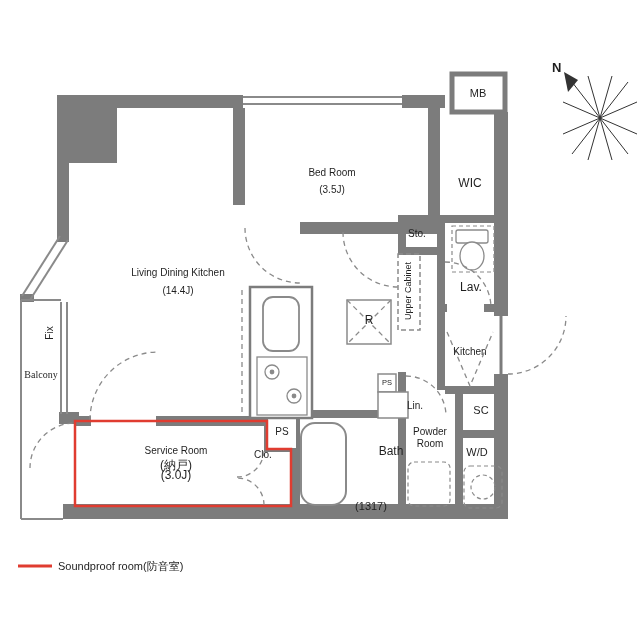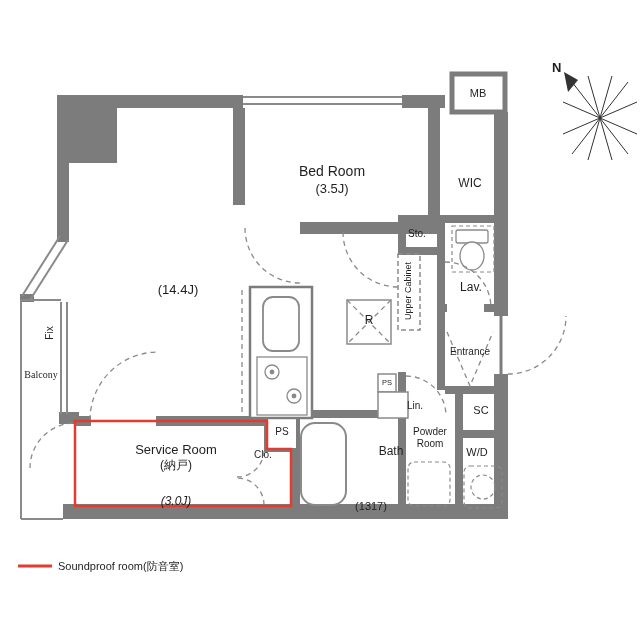--- a/index.html
+++ b/index.html
@@ -6,21 +6,21 @@
   #plan{
     position:relative;width:640px;height:640px;background:#ffffff;overflow:hidden;
     font-family:"Liberation Sans", sans-serif;color:#1f1f1f;
   }
   #plan svg{position:absolute;left:0;top:0;}
   .lbl{
     position:absolute;transform:translate(-50%,-50%);
     white-space:nowrap;text-align:center;line-height:1.1;color:#1f1f1f;
   }
   .lbl.rot-ccw{transform:translate(-50%,-50%) rotate(-90deg);}
-  .fs14{font-size:14px;} .fs13{font-size:13px;} .fs12{font-size:12px;}
+  .fs14{font-size:10px;} .fs13{font-size:10px;} .fs12{font-size:12px;}
   .fs11{font-size:11px;} .fs10{font-size:10px;} .fs9{font-size:9px;} .fs7{font-size:7.5px;}
   .legend-text{position:absolute;left:58px;top:559px;font-size:11px;}
   .compass-n{position:absolute;left:552px;top:60px;font-size:13px;font-weight:bold;}
 </style>
 </head>
 <body>
 
 <div id="plan">
 
 <svg width="640" height="640" viewBox="0 0 640 640">
@@ -124,33 +124,34 @@
     <line x1="612" y1="76" x2="588" y2="160"></line>
     <polygon points="564,72 578,80 568,92" fill="#333333" stroke="none"></polygon>
   </g>
 
   <line x1="18" y1="566" x2="52" y2="566" stroke="#e03c30" stroke-width="3"></line>
 </svg>
 
   <div class="lbl fs14" style="left:332px;top:172px;">Bed Room</div>
   <div class="lbl fs13" style="left:332px;top:189px;">(3.5J)</div>
 
+  <div class="lbl fs14" style="left:178px;top:272px;">Living Dining Kitchen</div>
   <div class="lbl fs13" style="left:178px;top:290px;">(14.4J)</div>
 
   <div class="lbl fs13" style="left:176px;top:450px;">Service Room</div>
   <div class="lbl fs12" style="left:176px;top:466px;">(納戸)</div>
-  <div class="lbl fs12" style="left:176px;top:502px;font-style:italic;">(3.0J)</div>
+  <div class="lbl fs12" style="left:176px;top:476px;">(3.0J)</div>
 
   <div class="lbl fs12" style="left:470px;top:184px;text-align:center;">WIC</div>
   <div class="lbl fs11" style="left:478px;top:93px;">MB</div>
   <div class="lbl fs10" style="left:417px;top:233px;">Sto.</div>
   <div class="lbl fs9 rot-ccw" style="left:409px;top:291px;">Upper Cabinet</div>
   <div class="lbl fs12" style="left:471px;top:288px;">Lav.</div>
   <div class="lbl fs12" style="left:369px;top:321px;">R</div>
-  <div class="lbl fs10" style="left:470px;top:351px;">Entrance</div>
+  <div class="lbl fs10" style="left:470px;top:351px;">Kitchen</div>
   <div class="lbl fs10 rot-ccw" style="left:49px;top:333px;">Fix</div>
   <div class="lbl fs10" style="left:41px;top:374px;font-family:Liberation Serif, serif;">Balcony</div>
 
   <div class="lbl fs10" style="left:282px;top:431px;">PS</div>
   <div class="lbl fs7" style="left:387px;top:383px;">PS</div>
   <div class="lbl fs10" style="left:263px;top:454px;">Clo.</div>
   <div class="lbl fs10" style="left:393px;top:405px;padding-left:44px;">Lin.</div>
 
   <div class="lbl fs12" style="left:371px;top:452px;padding-left:40px;">Bath</div>
   <div class="lbl fs11" style="left:371px;top:468px;margin-top:38px;">(1317)</div>

